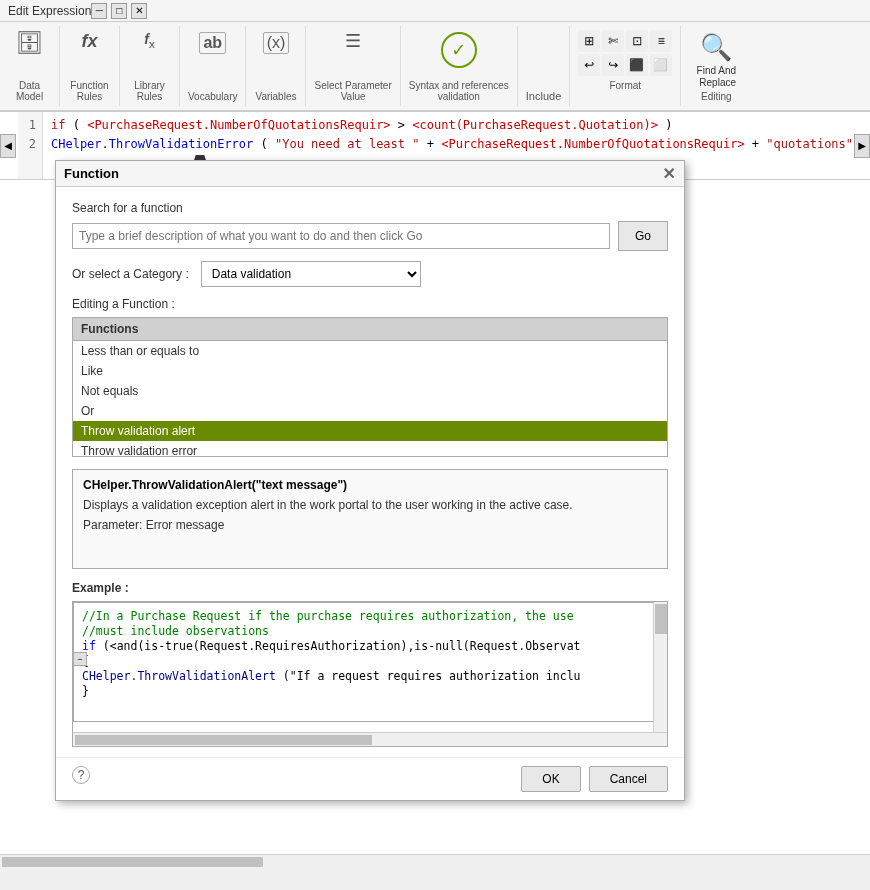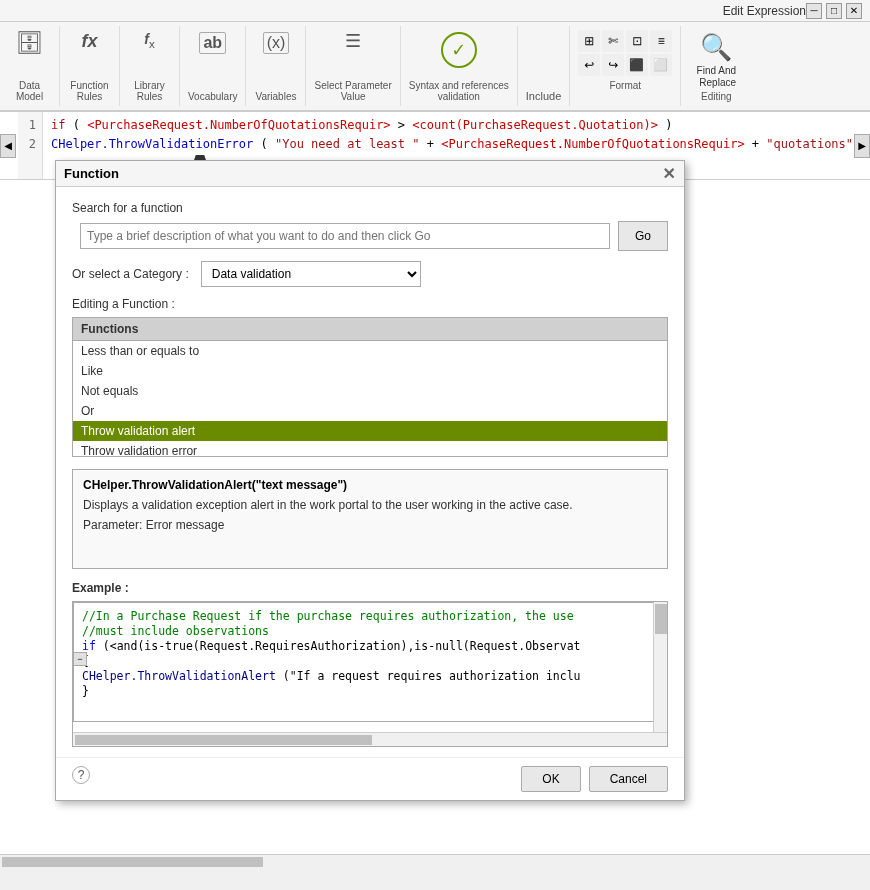--- a/index.html
+++ b/index.html
@@ -5,21 +5,21 @@
     * { box-sizing: border-box; margin: 0; padding: 0; }
     body { font-family: 'Segoe UI', Arial, sans-serif; font-size: 12px; background: #f0f0f0; width: 870px; height: 890px; overflow: hidden; }
 
     
     .title-bar {
       background: #f5f5f5;
       border-bottom: 1px solid #ccc;
       height: 22px;
       display: flex;
       align-items: center;
-      justify-content: flex-end;
+      justify-content: flex-start;
       padding: 0 8px;
     }
     .title-bar-title { font-size: 12px; color: #333; }
     .title-bar-controls { display: flex; gap: 4px; }
     .title-bar-btn { width: 16px; height: 16px; border: 1px solid #999; background: #e5e5e5; cursor: pointer; font-size: 10px; display: flex; align-items: center; justify-content: center; }
 
     
     .ribbon {
       background: #f5f5f5;
       border-bottom: 2px solid #ccc;
@@ -110,21 +110,20 @@
 
     .search-section label { display: block; font-size: 12px; margin-bottom: 6px; color: #333; }
     .search-row { display: flex; gap: 8px; align-items: center; margin-bottom: 10px; }
     .search-input {
       flex: 1;
       height: 26px;
       border: 1px solid #aaa;
       padding: 0 6px;
       font-size: 12px;
       background: #fff;
-      margin-left: 8px;
     }
     .go-btn {
       height: 30px;
       padding: 0 16px;
       border: 1px solid #aaa;
       background: #e8e8e8;
       cursor: pointer;
       font-size: 12px;
     }
 

